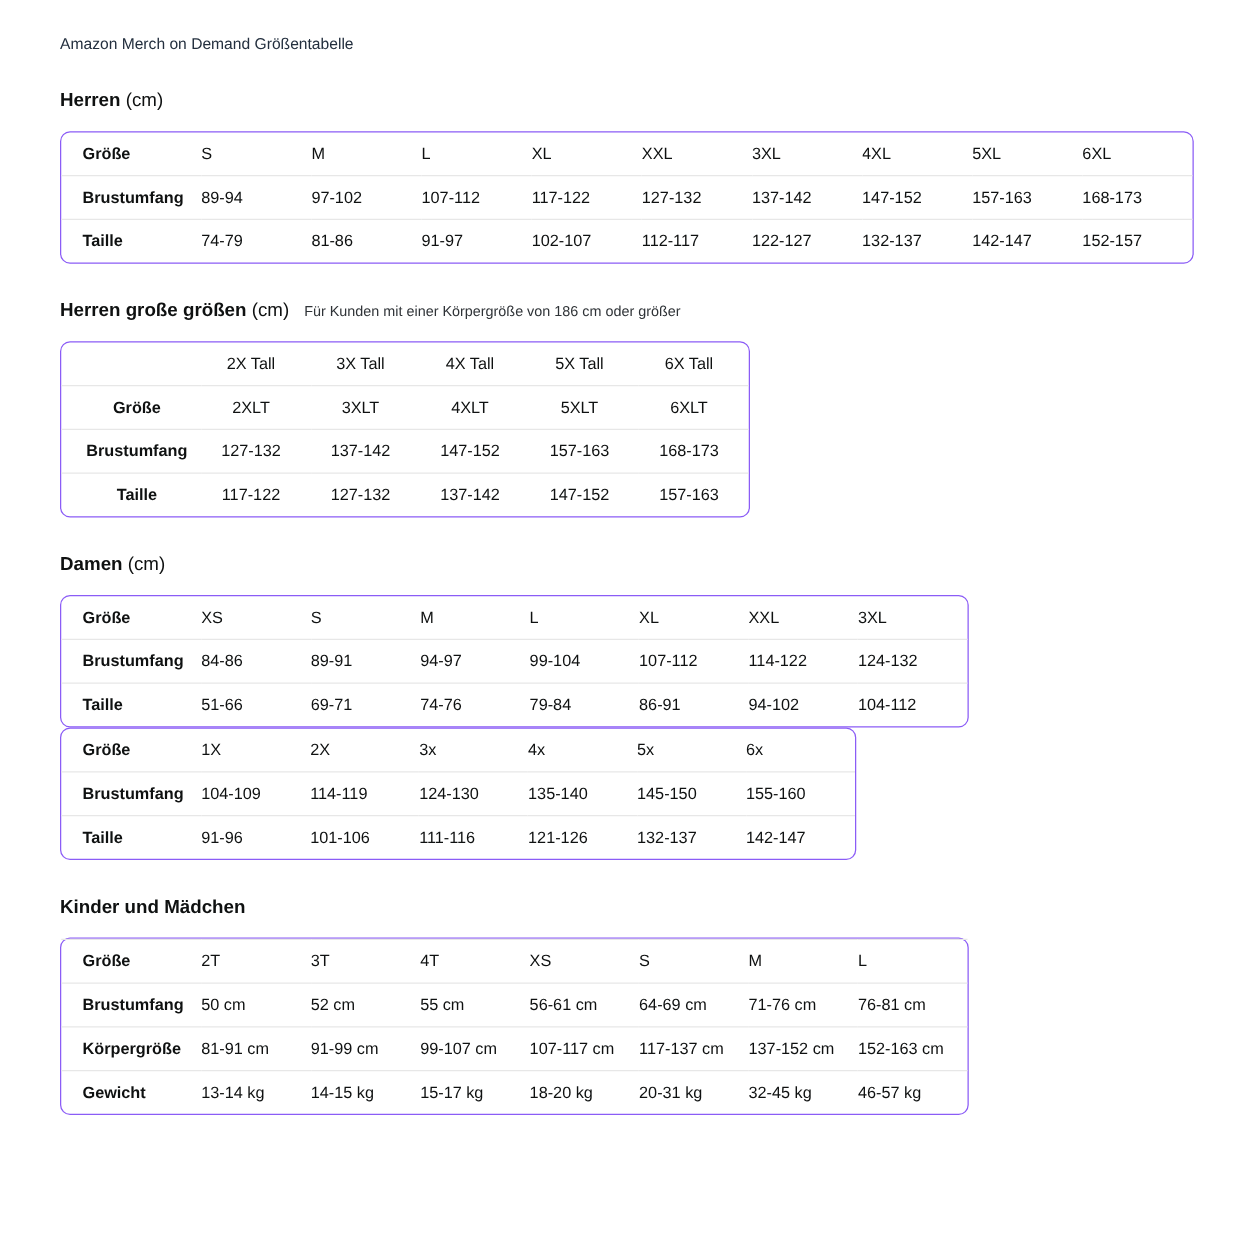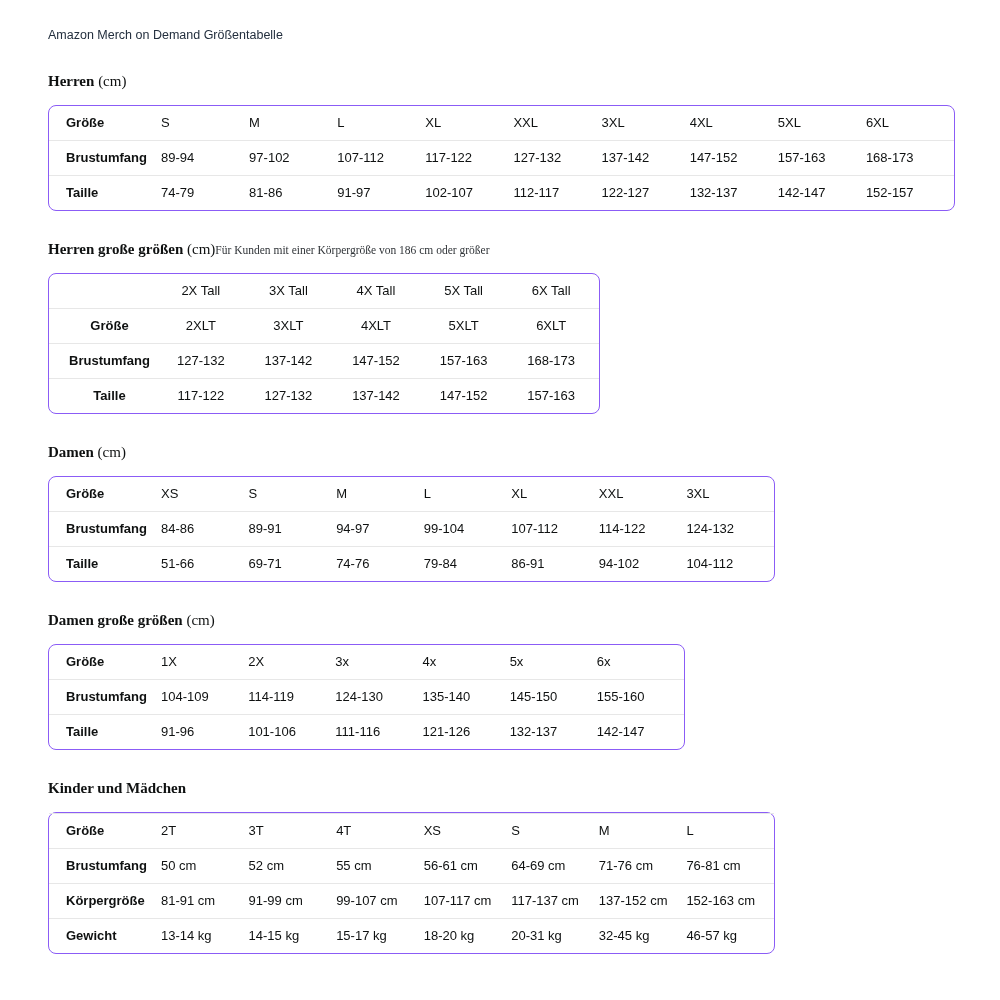--- a/index.html
+++ b/index.html
@@ -22,29 +22,29 @@
     line-height: 15px;
     color: #232f3e;
     margin-bottom: 16px;
   }
   .section { margin: 0; }
   .section-heading {
     margin: 28px 0 13px 0;
     font-size: 15px;
     line-height: 20px;
     font-weight: normal;
-    font-family: Liberation Serif, serif;
   }
   .section:first-of-type .section-heading { margin-top: 0; }
   .heading-name { font-weight: bold; color: #0f1111; }
   .heading-unit { font-weight: normal; color: #0f1111; }
   .heading-note {
     font-weight: normal;
     font-size: 11.5px;
     color: #2f3337;
+    margin-left: 12px;
   }
   table.size-table {
     border-collapse: separate;
     border-spacing: 0;
     border: 1px solid #8b5cf6;
     border-radius: 8px;
     table-layout: fixed;
     font-size: 13px;
     color: #0f1111;
   }
@@ -213,21 +213,20 @@
             <td class="data-cell sep">79-84</td>
             <td class="data-cell sep">86-91</td>
             <td class="data-cell sep">94-102</td>
             <td class="data-cell sep">104-112</td>
           </tr>
         </tbody>
       </table>
   </div>
 
   <div class="section">
-    <h2 class="section-heading"><span class="heading-name">Damen große größen</span> <span class="heading-unit">(cm)</span><span class="heading-note"></span></h2>
     <table class="size-table" style="width: 637px;">
         <colgroup>
           <col style="width: 112px;">
           <col>
           <col>
           <col>
           <col>
           <col>
           <col>
         </colgroup>

